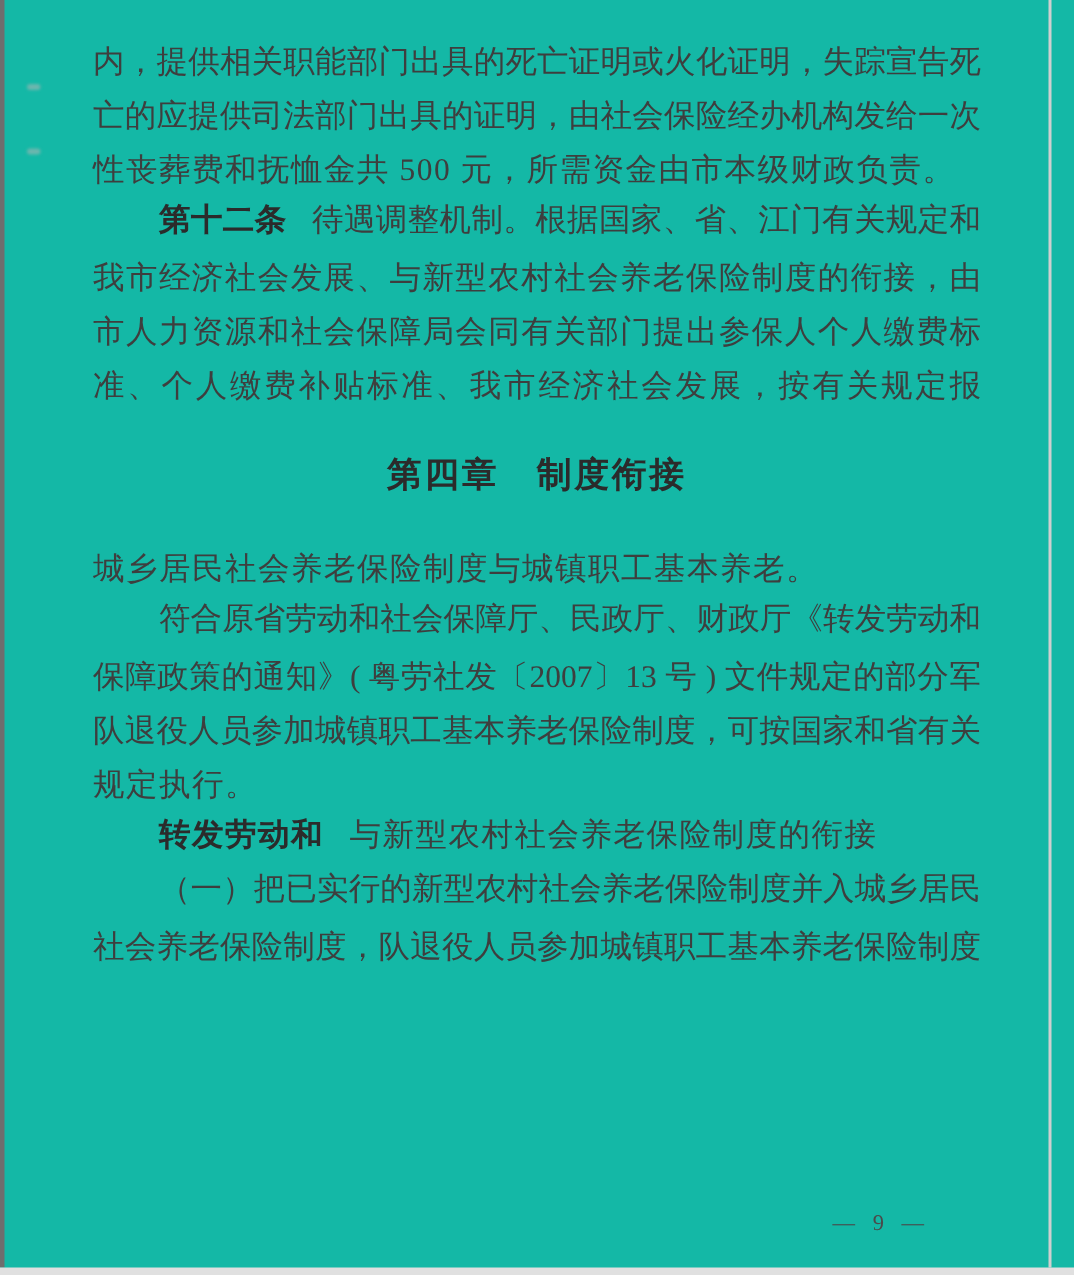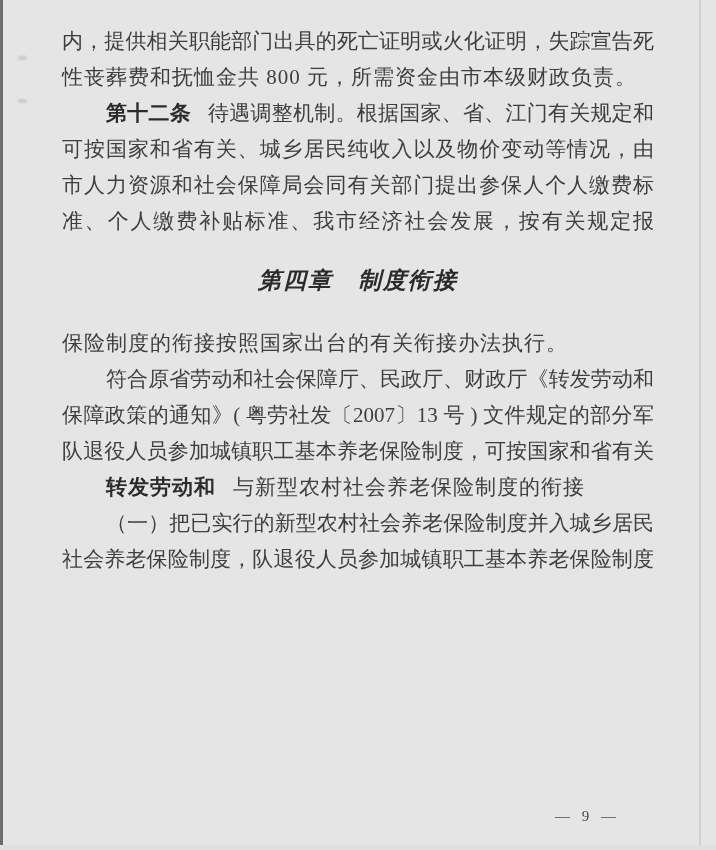--- a/index.html
+++ b/index.html
@@ -4,21 +4,21 @@
 <style>
   html, body {
     margin: 0;
     padding: 0;
     background: #ffffff;
   }
   .page {
     position: relative;
     width: 716px;
     height: 850px;
-    background: #e5e5e5;
+    background: #14b8a6;
     overflow: hidden;
     font-family: "Liberation Serif", "DejaVu Serif", serif;
   }
   
   .scan-edge-left {
     position: absolute;
     left: 0; top: 0;
     width: 3px; height: 845px;
     background: #6e6e6e;
   }
@@ -61,37 +61,37 @@
     color: #3e3e3e;
   }
   .line.justify {
     white-space: normal;
     letter-spacing: 0;
     text-align: justify;
     text-align-last: justify;
   }
   .line.indent {
     text-indent: 44px;
+    font-family: Liberation Mono, monospace;
   }
   .lead-bold {
     font-weight: bold;
     color: #2b2b2b;
     margin-right: 17px;
   }
   .chapter-heading {
     font-size: 23px;
     font-weight: bold;
     color: #2b2b2b;
     text-align: center;
     line-height: 36px;
     height: 36px;
     margin-top: 24px;
     margin-bottom: 26px;
     letter-spacing: 2px;
-    font-style: italic;
   }
   .page-number {
     position: absolute;
     right: 96px;
     top: 808px;
     font-size: 15px;
     letter-spacing: 4px;
     color: #4a4a4a;
     font-family: "Liberation Serif", "DejaVu Serif", serif;
   }
@@ -103,33 +103,35 @@
 
   <div class="scan-edge-left"></div>
   <div class="scan-edge-right"></div>
   <div class="scan-edge-bottom"></div>
   <div class="scan-artifact artifact-2"></div>
   <div class="scan-artifact artifact-3"></div>
 
   <div class="content">
 
     <div class="line justify"><span>内，提供相关职能部门出具的死亡证明或火化证明，失踪宣告死</span></div>
-    <div class="line"><span>性丧葬费和抚恤金共 800 元，所需资金由市本级财政负责。</span></div>
+    <div class="line justify"><span>亡的应提供司法部门出具的证明，由社会保险经办机构发给一次</span></div>
+    <div class="line"><span>性丧葬费和抚恤金共 500 元，所需资金由市本级财政负责。</span></div>
 
     <div class="line justify indent"><span class="lead-bold">第十二条</span><span>待遇调整机制。根据国家、省、江门有关规定和</span></div>
-    <div class="line justify"><span>可按国家和省有关、城乡居民纯收入以及物价变动等情况，由</span></div>
+    <div class="line justify"><span>我市经济社会发展、与新型农村社会养老保险制度的衔接，由</span></div>
     <div class="line justify"><span>市人力资源和社会保障局会同有关部门提出参保人个人缴费标</span></div>
     <div class="line justify"><span>准、个人缴费补贴标准、我市经济社会发展，按有关规定报</span></div>
 
     <div class="chapter-heading">第四章　制度衔接</div>
 
-    <div class="line"><span>保险制度的衔接按照国家出台的有关衔接办法执行。</span></div>
+    <div class="line"><span>城乡居民社会养老保险制度与城镇职工基本养老。</span></div>
     <div class="line justify indent"><span>符合原省劳动和社会保障厅、民政厅、财政厅《转发劳动和</span></div>
     <div class="line justify"><span>保障政策的通知》( 粤劳社发〔2007〕13 号 ) 文件规定的部分军</span></div>
     <div class="line justify"><span>队退役人员参加城镇职工基本养老保险制度，可按国家和省有关</span></div>
+    <div class="line"><span>规定执行。</span></div>
 
     <div class="line indent"><span class="lead-bold">转发劳动和</span><span>与新型农村社会养老保险制度的衔接</span></div>
     <div class="line justify indent"><span>（一）把已实行的新型农村社会养老保险制度并入城乡居民</span></div>
     <div class="line justify"><span>社会养老保险制度，队退役人员参加城镇职工基本养老保险制度</span></div>
 
   </div>
 
   <div class="page-number">— 9 —</div>
 
 </div>

